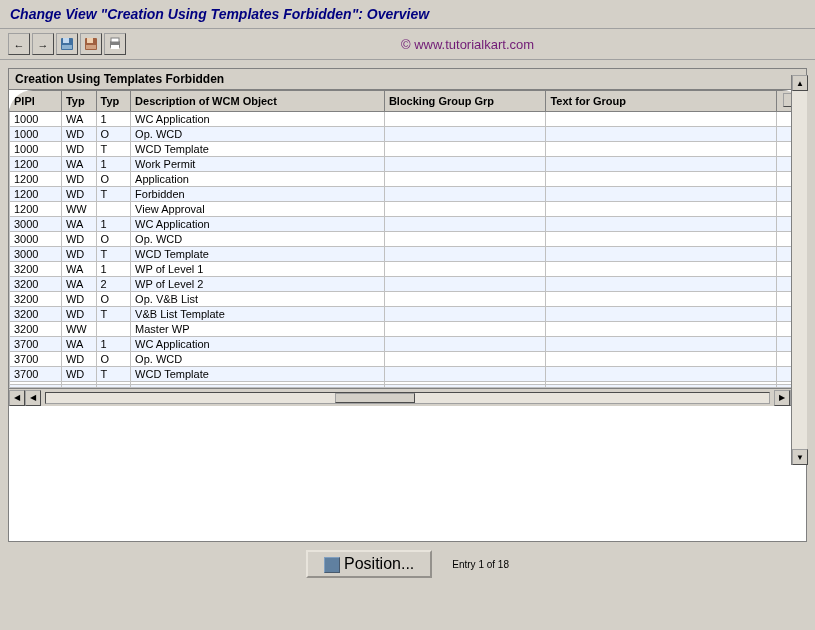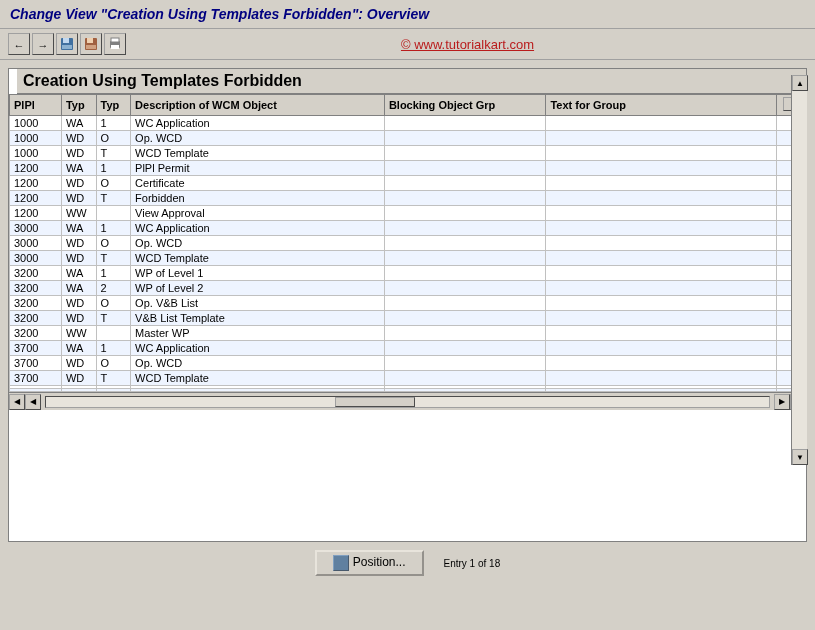--- a/index.html
+++ b/index.html
@@ -41,23 +41,22 @@
       display: flex;
       align-items: center;
       justify-content: center;
       cursor: pointer;
       font-size: 11px;
     }
 
     .toolbar-watermark {
       flex: 1;
       text-align: center;
-      color: #b91c1c;
+      color: #701a75;
       font-size: 13px;
-      text-decoration: underline;
     }
 
     
     .main-content {
       padding: 8px;
       height: calc(100% - 90px);
     }
 
     .panel {
       background: #ffffff;
@@ -65,23 +64,22 @@
       height: calc(100% - 50px);
       overflow: hidden;
       display: flex;
       flex-direction: column;
     }
 
     .panel-title {
       background: #d4d0c8;
       padding: 3px 6px;
       font-weight: bold;
-      font-size: 16px;
+      font-size: 12px;
       border-bottom: 1px solid #808080;
-      margin-left: 8px;
     }
 
     table {
       width: 100%;
       border-collapse: collapse;
       font-size: 11px;
     }
 
     thead tr th {
       background: #d4d0c8;
@@ -172,27 +170,27 @@
     .bottom-bar {
       margin-top: 8px;
       display: flex;
       align-items: center;
       justify-content: center;
       gap: 20px;
     }
 
     .position-btn {
       display: flex;
-      align-items: flex-start;
+      align-items: flex-end;
       gap: 4px;
       background: #d4d0c8;
       border: 2px outset #e8e4dc;
       padding: 3px 16px;
       cursor: pointer;
-      font-size: 12px;
+      font-size: 16px;
     }
 
     .entry-info {
       font-size: 10px;
     }
 
     .table-scroll-wrap {
       overflow: auto;
       max-height: 380px;
       position: relative;
@@ -229,30 +227,30 @@
       <rect x="3" y="8" width="8" height="4" fill="#ffffff"></rect>
     </svg>
   </button>
   <span class="toolbar-watermark">© www.tutorialkart.com</span>
 </div>
 
 <div class="main-content">
   <div class="panel">
     <div class="panel-title">Creation Using Templates Forbidden</div>
 
-    <div style="flex:1; overflow:hidden; position:relative; display:flex; flex-direction:column;">
+    <div style="flex:1; overflow:hidden; position:relative; display:flex; flex-direction:column;border-radius:24px;">
       <div class="table-scroll-wrap">
         <table>
           <thead>
             <tr>
               <th class="col-pipl">PlPl</th>
               <th class="col-typ1">Typ</th>
               <th class="col-typ2">Typ</th>
               <th class="col-desc">Description of WCM Object</th>
-              <th class="col-block">Blocking Object Grp</th>
+              <th class="col-block">Blocking Group Grp</th>
               <th class="col-text">Text for Group</th>
               <th class="col-icon">
                 <span style="display:inline-block;width:16px;height:14px;background:#d4d0c8;border:1px outset #a0a0a0;"></span>
               </th>
             </tr>
           </thead>
           <tbody id="table-body">
           <tr>
                 <td class="col-pipl">1000</td>
                 <td class="col-typ1">WA</td>
@@ -277,30 +275,30 @@
                 <td class="col-typ2">T</td>
                 <td class="col-desc">WCD Template</td>
                 <td class="col-block"></td>
                 <td class="col-text"></td>
                 <td class="col-icon"></td>
               </tr>
               <tr>
                 <td class="col-pipl">1200</td>
                 <td class="col-typ1">WA</td>
                 <td class="col-typ2">1</td>
-                <td class="col-desc">PlPl Permit</td>
+                <td class="col-desc">Work Permit</td>
                 <td class="col-block"></td>
                 <td class="col-text"></td>
                 <td class="col-icon"></td>
               </tr>
               <tr>
                 <td class="col-pipl">1200</td>
                 <td class="col-typ1">WD</td>
                 <td class="col-typ2">O</td>
-                <td class="col-desc">Certificate</td>
+                <td class="col-desc">Application</td>
                 <td class="col-block"></td>
                 <td class="col-text"></td>
                 <td class="col-icon"></td>
               </tr>
               <tr>
                 <td class="col-pipl">1200</td>
                 <td class="col-typ1">WD</td>
                 <td class="col-typ2">T</td>
                 <td class="col-desc">Forbidden</td>
                 <td class="col-block"></td>

